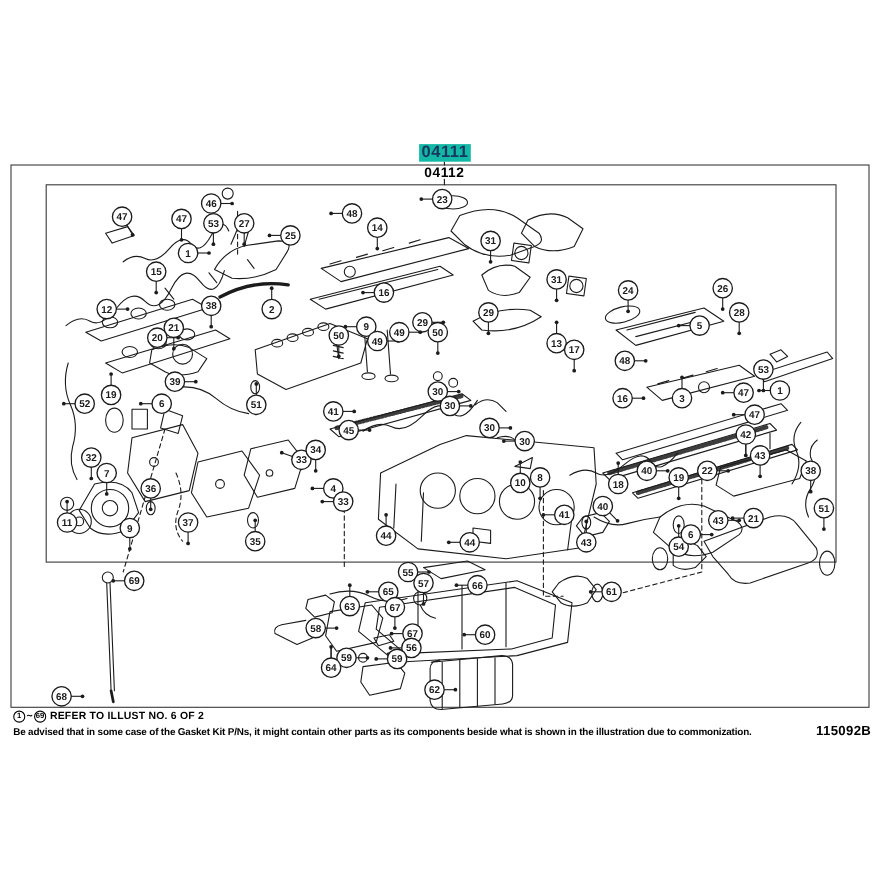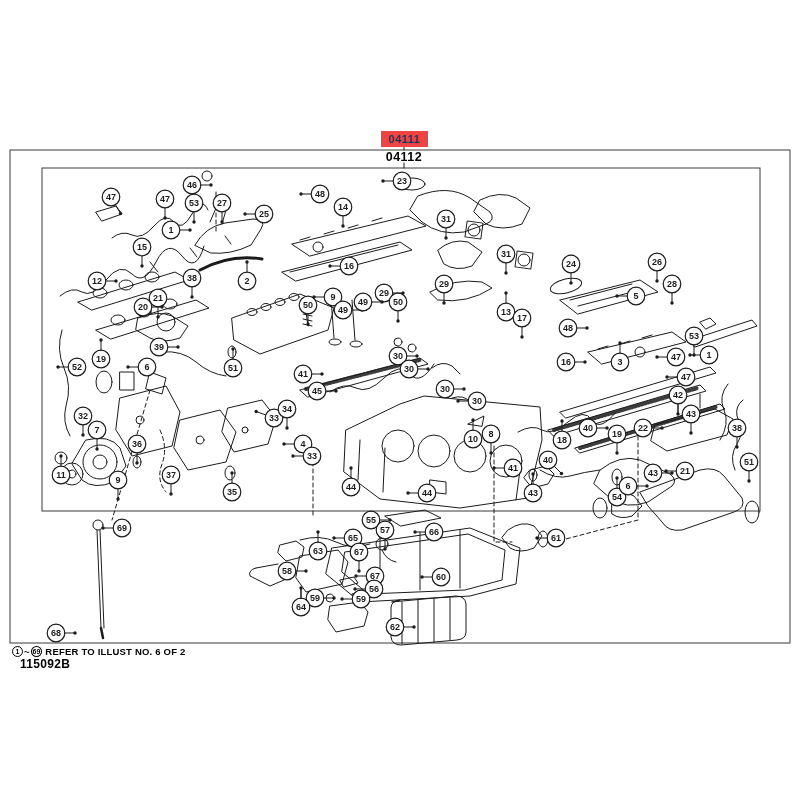--- a/index.html
+++ b/index.html
@@ -1,21 +1,21 @@
 <!DOCTYPE html>
 <html><head>
 <meta charset="utf-8">
 <style>
   html,body{margin:0;padding:0;background:#fff;}
   #page{position:relative;width:800px;height:800px;background:#ffffff;
         font-family:"Liberation Sans", sans-serif;color:#111;overflow:hidden;}
   #diagram-svg{position:absolute;left:0;top:0;}
   
   .part-chip{position:absolute;left:381px;top:131px;width:47px;height:16px;
-             background:#ef4444;color:#17375e;font-weight:bold;font-size:11px;
+             background:#14b8a6;color:#17375e;font-weight:bold;font-size:15px;
              letter-spacing:.5px;text-align:center;line-height:16px;cursor:pointer;}
   .frame-part-no{position:absolute;left:369px;top:151px;width:70px;height:13px;
                  color:#000;font-weight:bold;font-size:12.5px;letter-spacing:.5px;
                  text-align:center;line-height:13px;}
   
   .footnote-line1{position:absolute;left:12px;top:645px;height:12px;
                   font-size:9.5px;font-weight:bold;color:#000;display:flex;
                   align-items:center;gap:1px;white-space:nowrap;}
   .circ-ref{display:inline-flex;align-items:center;justify-content:center;
             min-width:11px;height:11px;border:1px solid #000;border-radius:50%;
@@ -826,15 +826,16 @@
   <div class="part-chip">04111</div>
   <div class="frame-part-no">04112</div>
 
   <div class="footnote-line1">
     <span class="circ-ref">1</span>
     <span>~</span>
     <span class="circ-ref">69</span>
     <span class="refer-text">REFER TO ILLUST NO. 6 OF 2</span>
   </div>
   <div class="footer-line2">
+    <span>Be advised that in some case of the Gasket Kit P/Ns,  it might contain other parts as its components beside what is shown in the illustration due to commonization.</span>
     <span class="doc-code">115092B</span>
   </div>
 </div>
 
 </body></html>

